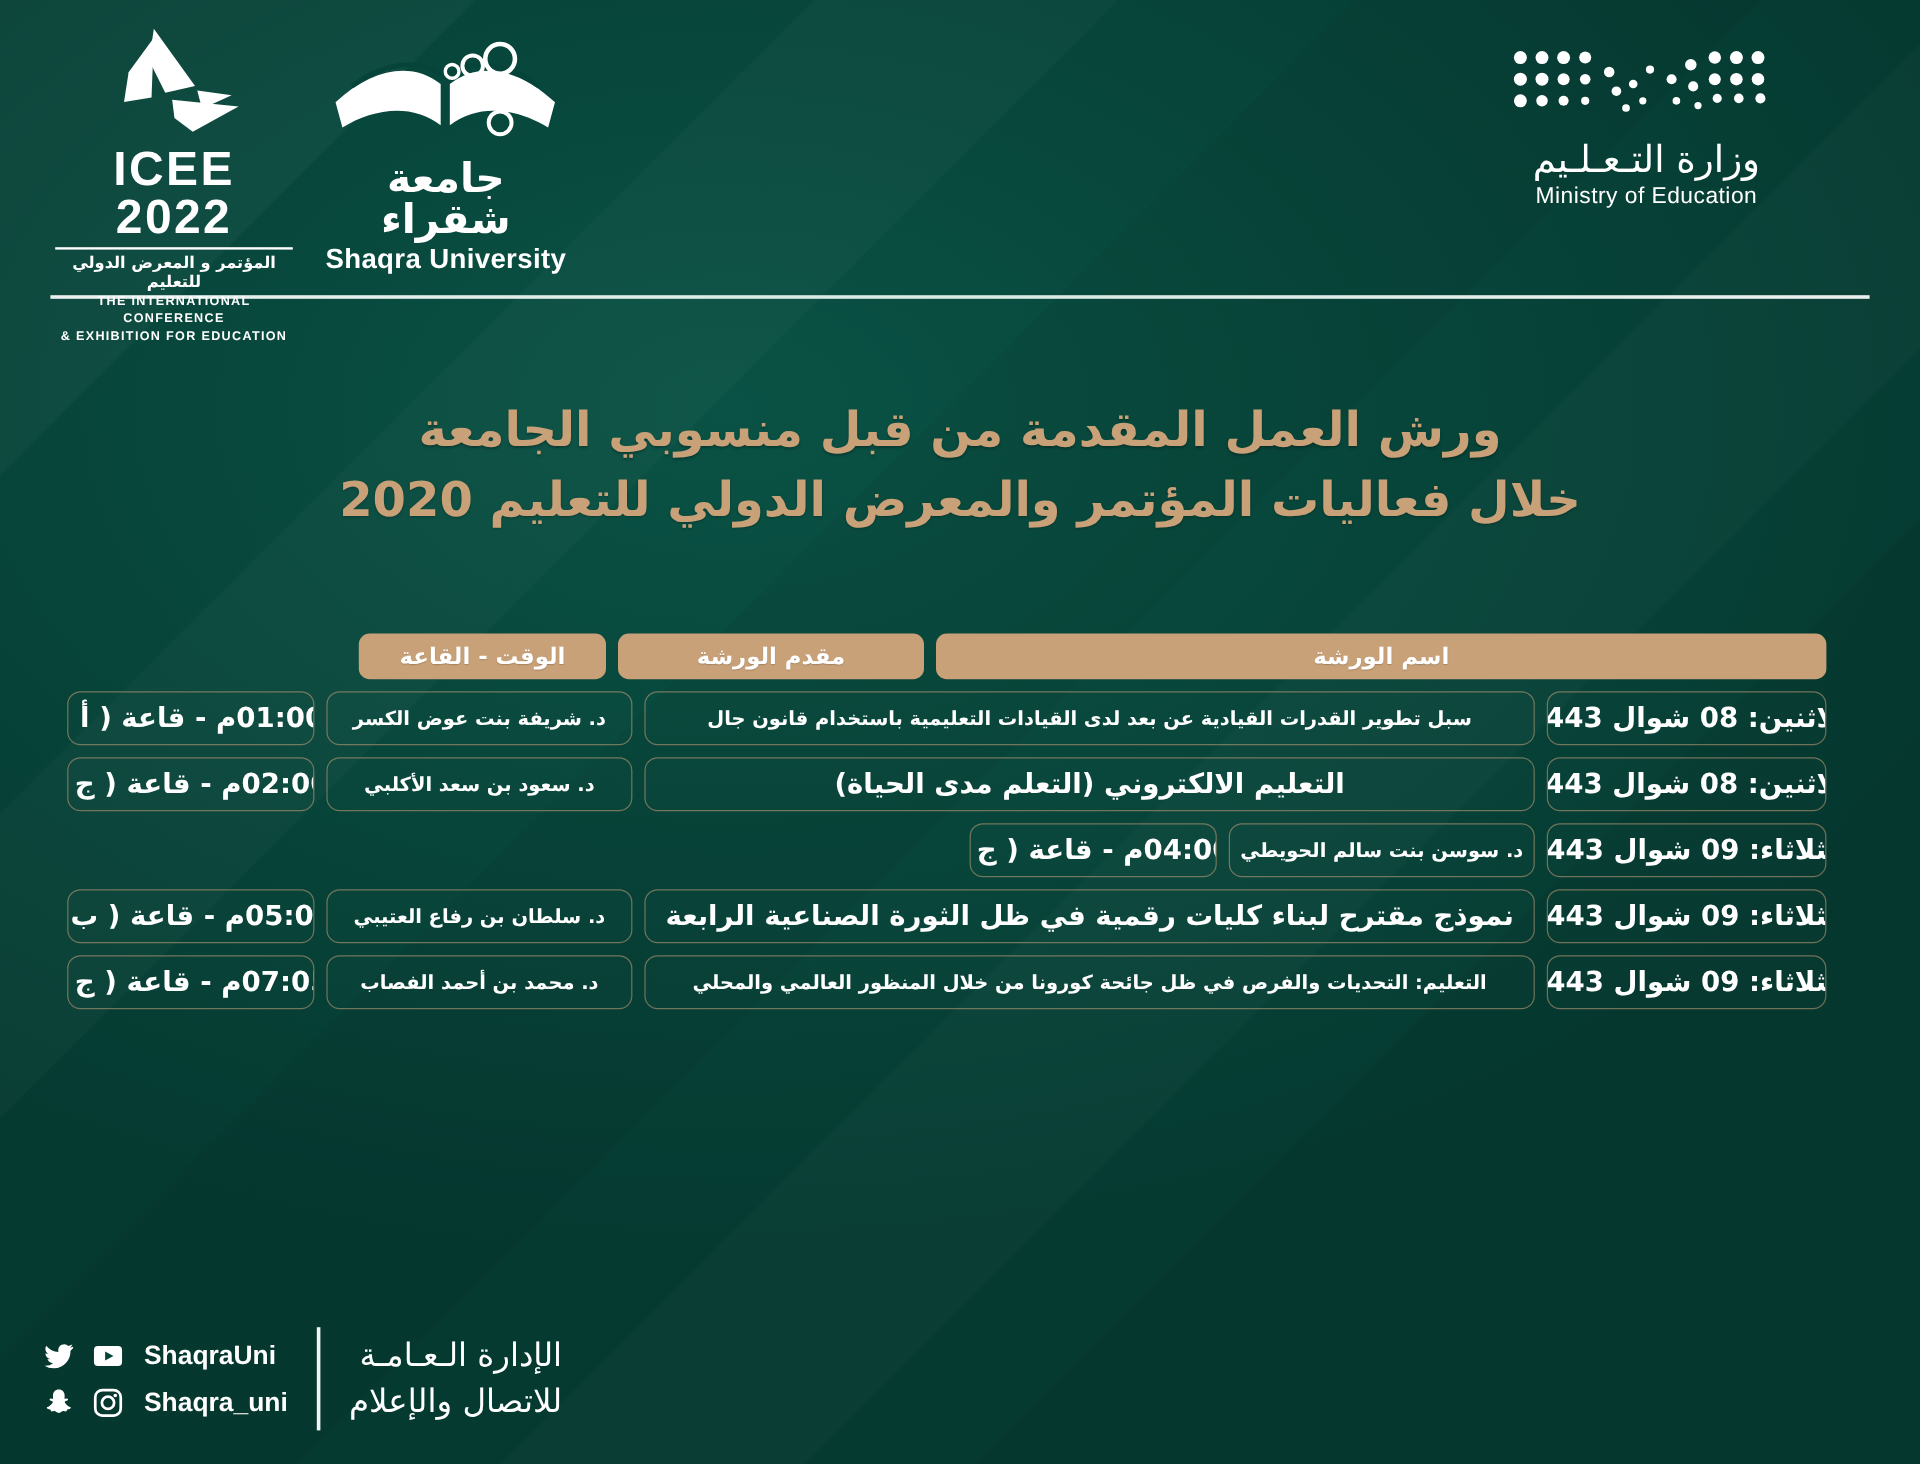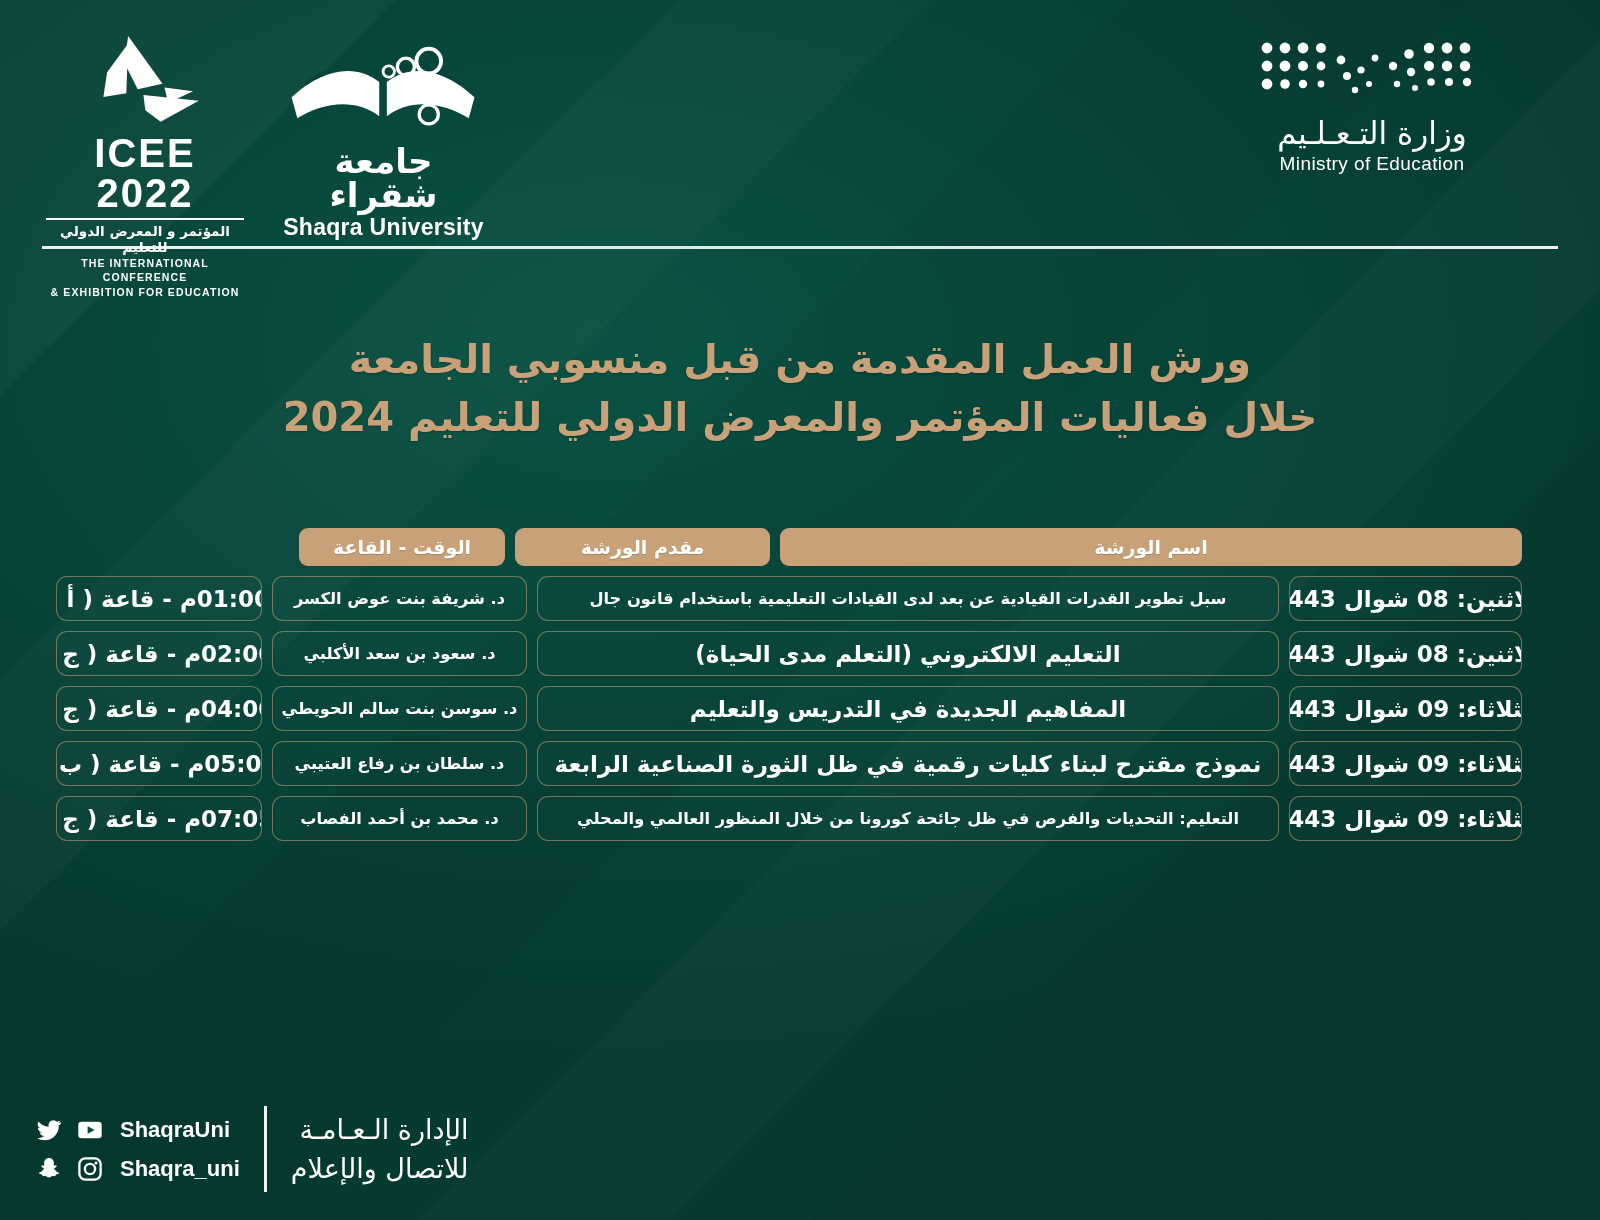--- a/index.html
+++ b/index.html
@@ -37,24 +37,24 @@
   .header {
     position: absolute;
     top: 0; left: 0;
     width: 1600px;
     height: 250px;
   }
 
   .logos-left {
     position: absolute;
     left: 40px;
-    top: 34px;
+    top: 22px;
     display: flex;
     align-items: flex-start;
-    gap: 26px;
+    gap: 14px;
     direction: ltr;
   }
 
   .icee-logo { width: 210px; position: relative; }
   .icee-mark { height: 105px; display: block; margin: 0 auto; }
   .icee-title {
     color: #ffffff;
     font-size: 40px;
     font-weight: bold;
     letter-spacing: 2px;
@@ -322,21 +322,21 @@
       </svg>
       <div class="moe-ar">وزارة التـعـلـيم</div>
       <div class="moe-en">Ministry of Education</div>
     </div>
 
     <div class="header-rule"></div>
   </div>
 
   <div class="title-block">
     <div class="title-line">ورش العمل المقدمة من قبل منسوبي الجامعة</div>
-    <div class="title-line">خلال فعاليات المؤتمر والمعرض الدولي للتعليم 2024</div>
+    <div class="title-line">خلال فعاليات المؤتمر والمعرض الدولي للتعليم 2020</div>
   </div>
 
   <div class="table">
 
     <div class="trow">
       <div class="hcell c-name">اسم الورشة</div>
       <div class="hcell c-pres">مقدم الورشة</div>
       <div class="hcell c-time">الوقت - القاعة</div>
     </div>
 
@@ -349,21 +349,20 @@
 
     <div class="trow">
       <div class="cell c-date">الاثنين: 08 شوال 1443</div>
       <div class="cell c-name">التعليم الالكتروني (التعلم مدى الحياة)</div>
       <div class="cell c-pres small">د. سعود بن سعد الأكلبي</div>
       <div class="cell c-time">02:00م - قاعة ( ج )</div>
     </div>
 
     <div class="trow">
       <div class="cell c-date">الثلاثاء: 09 شوال 1443</div>
-      <div class="cell c-name">المفاهيم الجديدة في التدريس والتعليم</div>
       <div class="cell c-pres small">د. سوسن بنت سالم الحويطي</div>
       <div class="cell c-time">04:00م - قاعة ( ج )</div>
     </div>
 
     <div class="trow">
       <div class="cell c-date">الثلاثاء: 09 شوال 1443</div>
       <div class="cell c-name">نموذج مقترح لبناء كليات رقمية في ظل الثورة الصناعية الرابعة</div>
       <div class="cell c-pres small">د. سلطان بن رفاع العتيبي</div>
       <div class="cell c-time">05:00م - قاعة ( ب )</div>
     </div>

